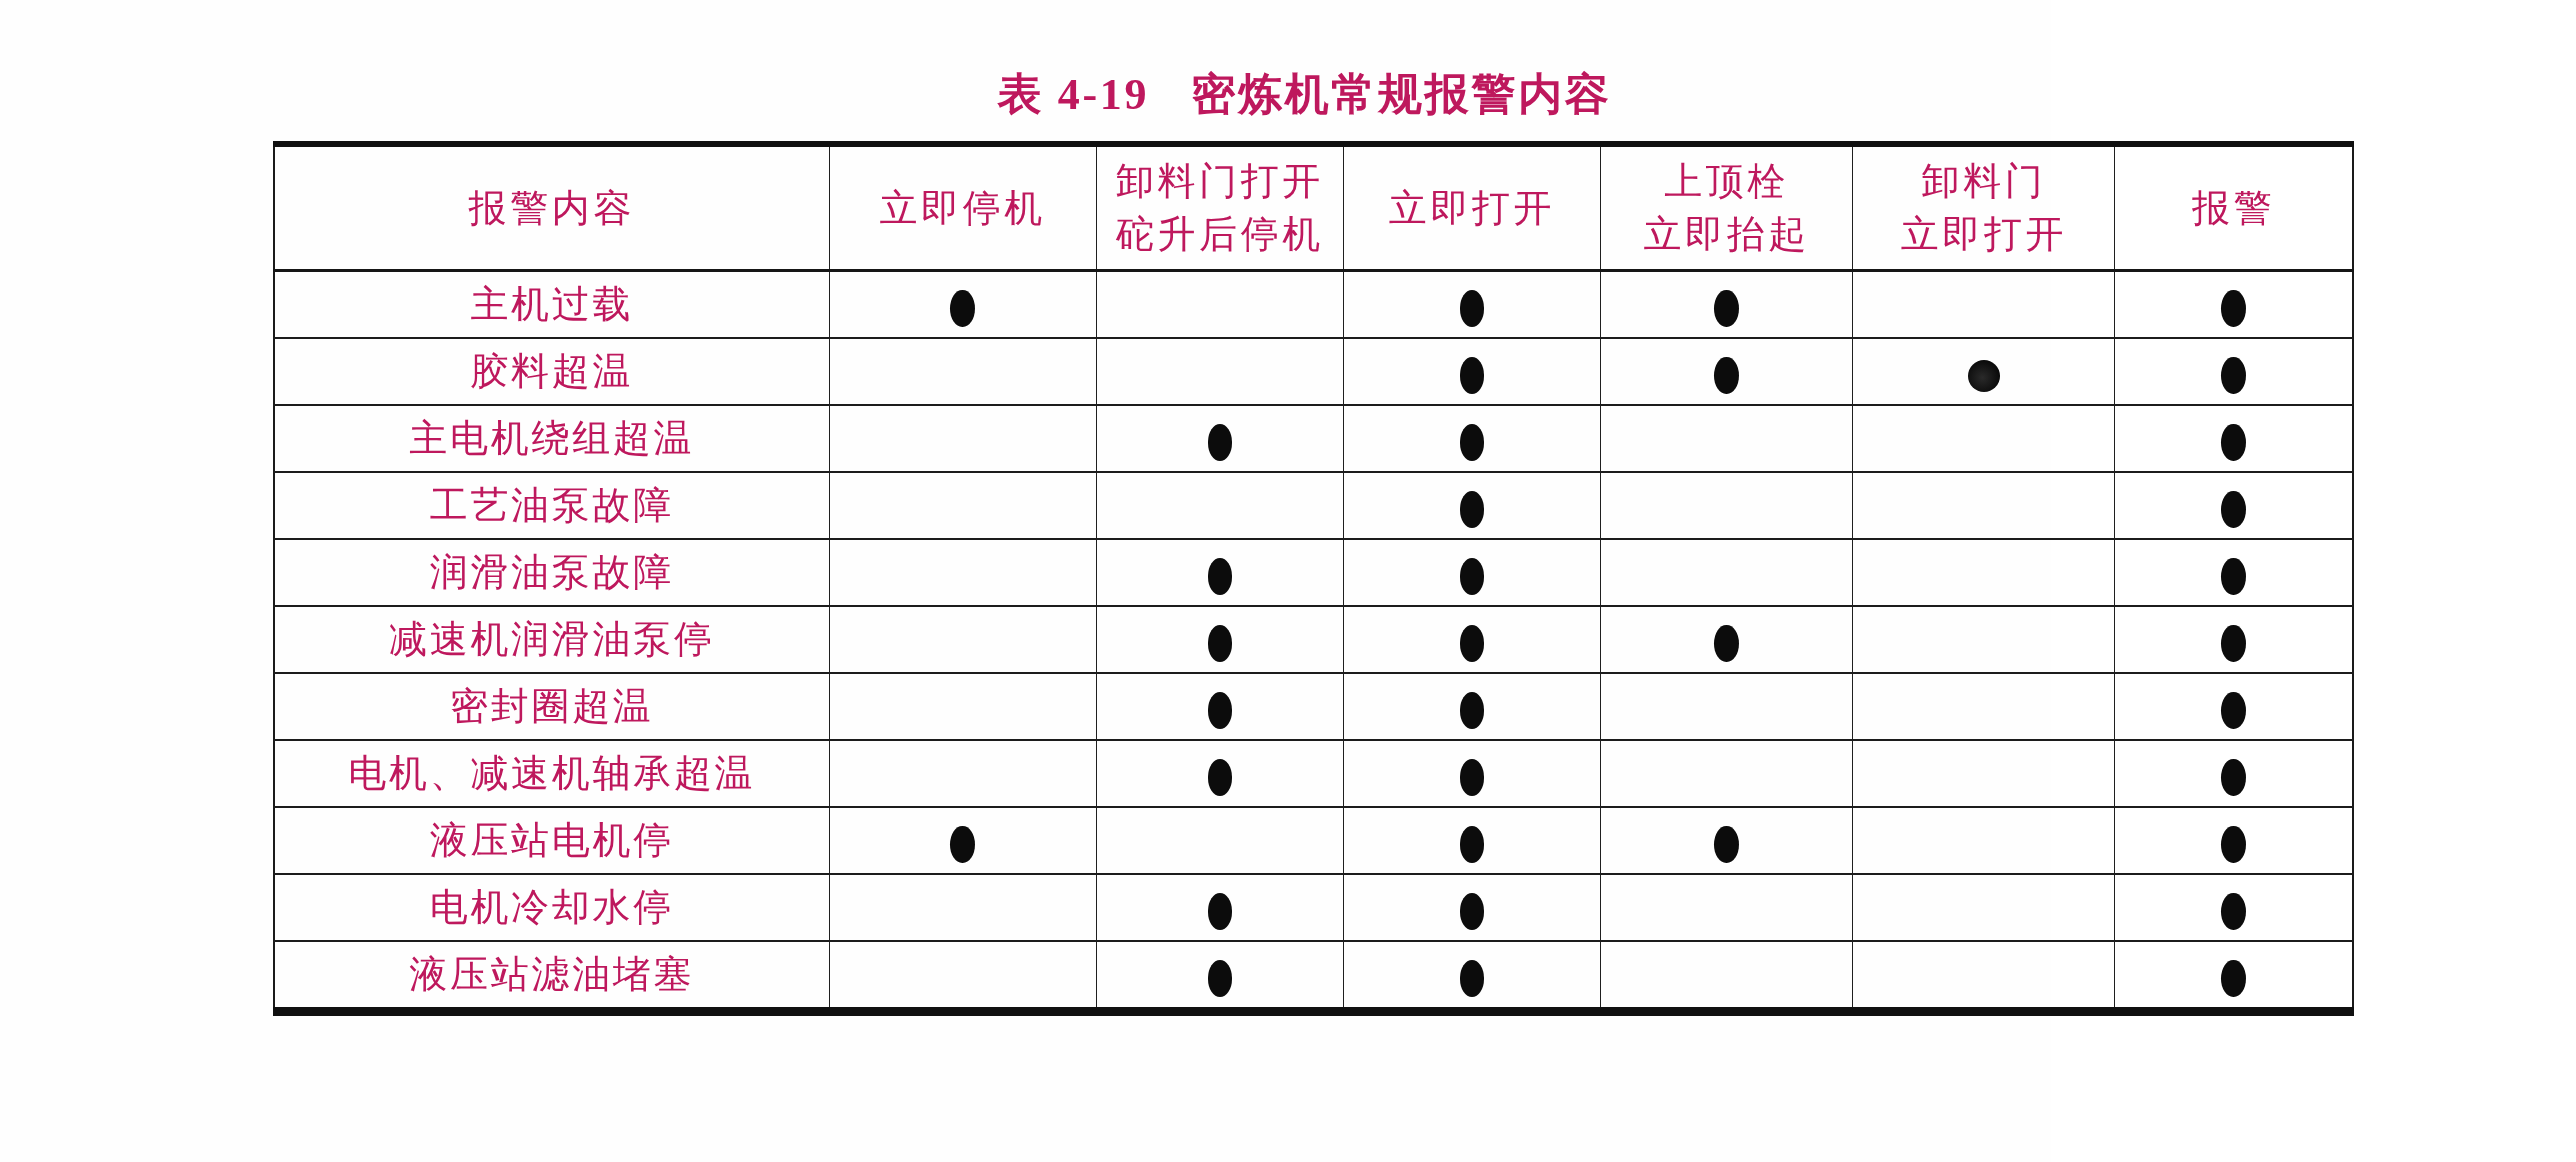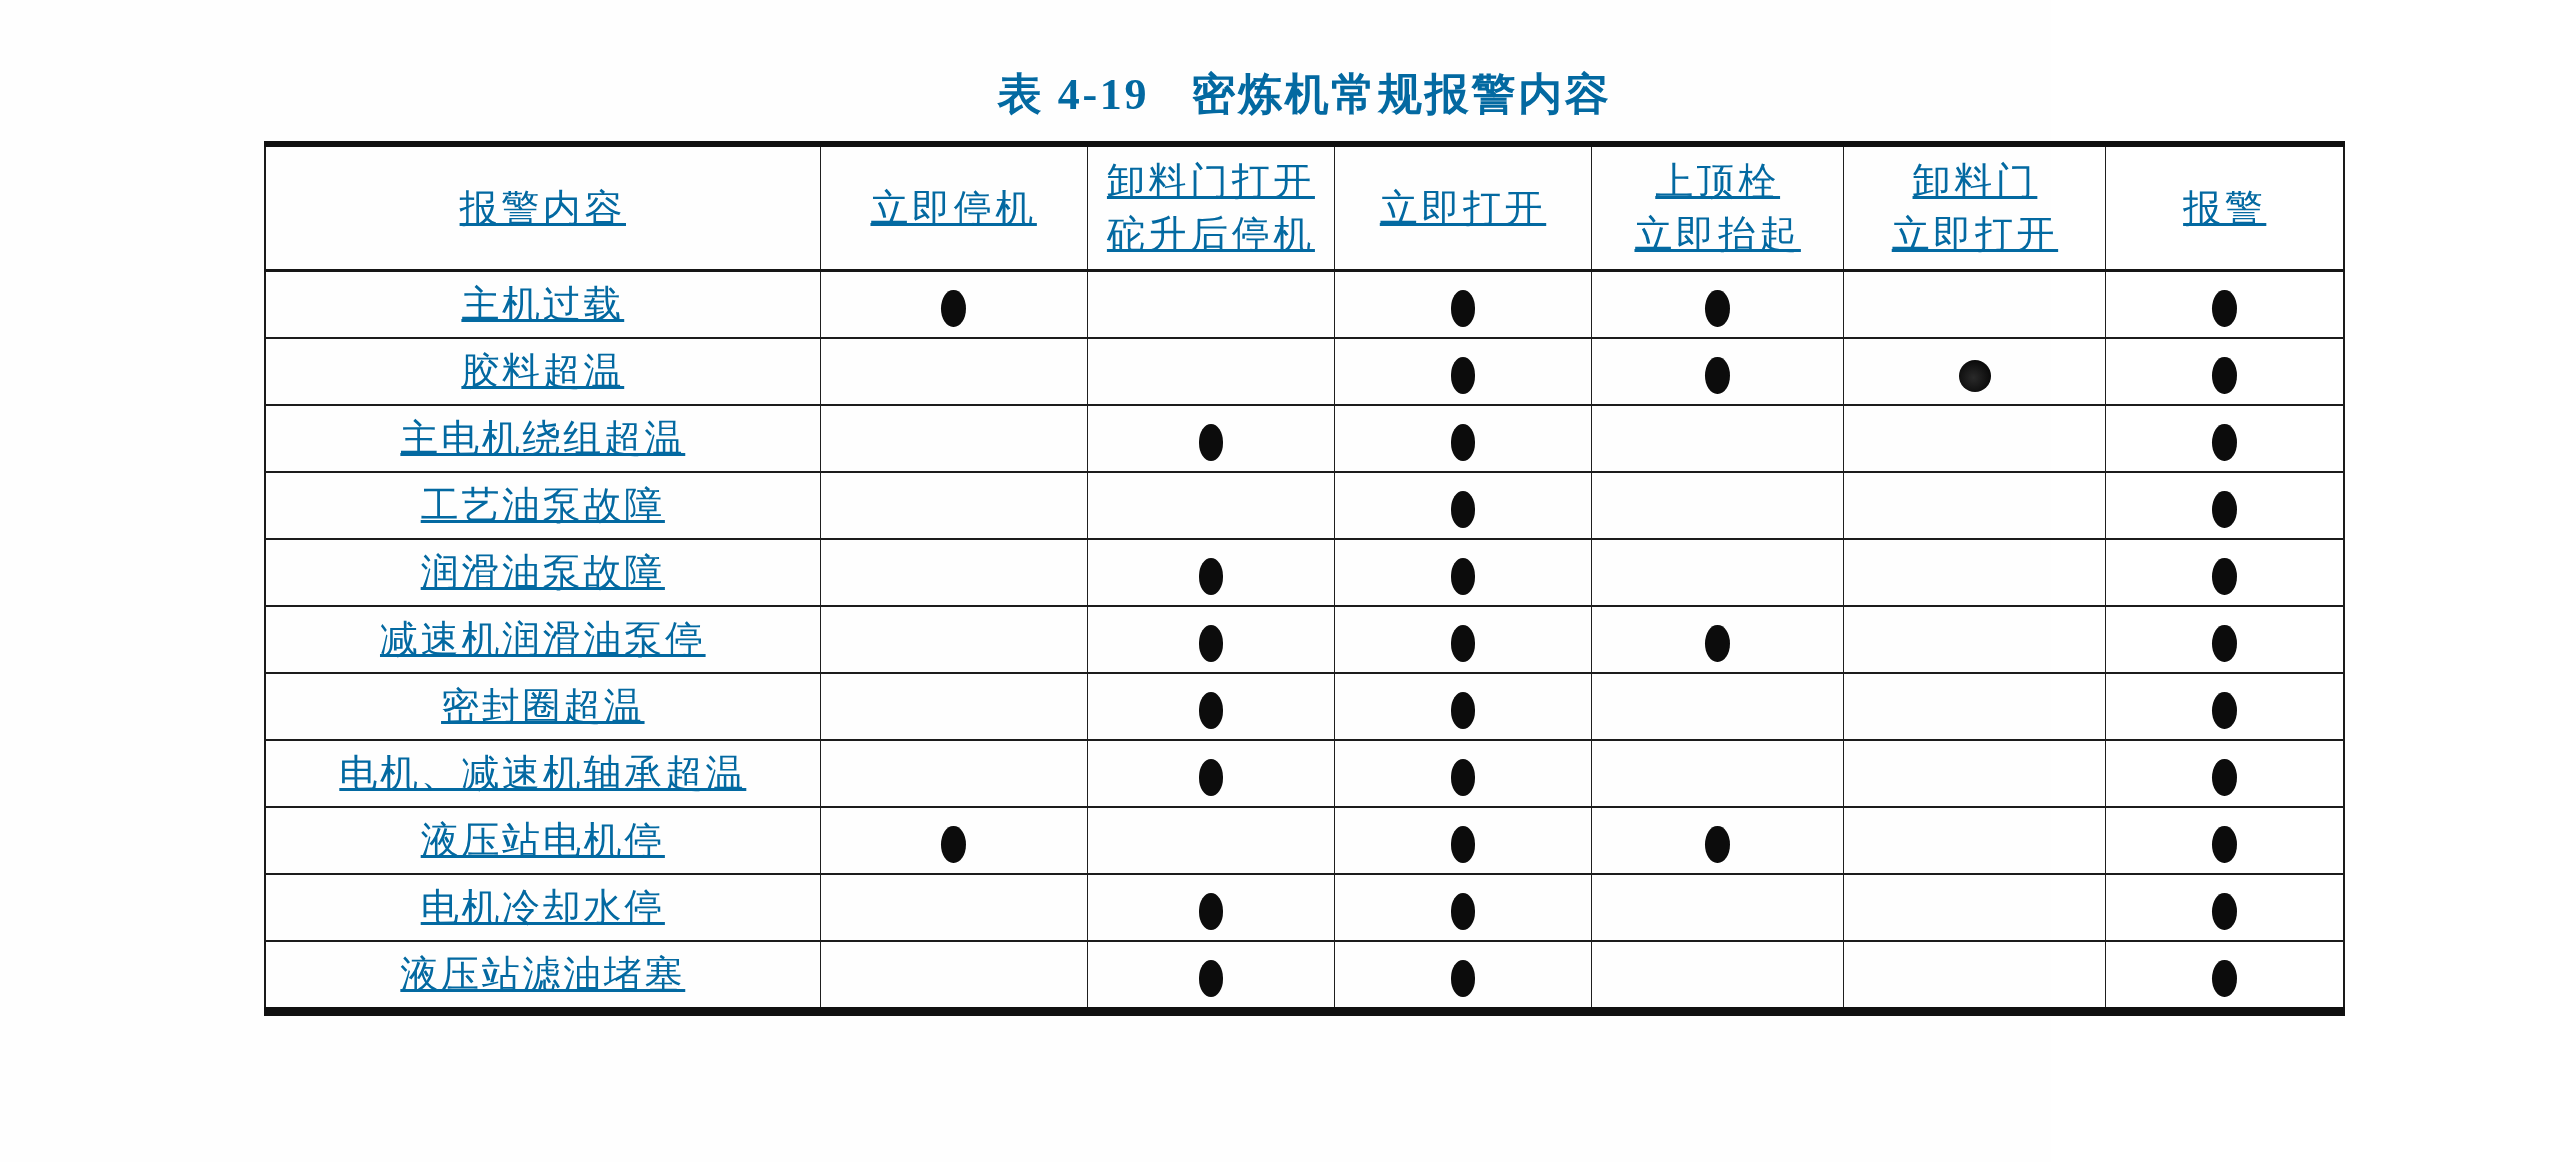--- a/index.html
+++ b/index.html
@@ -9,48 +9,47 @@
     width: 2576px;
     height: 1162px;
     overflow: hidden;
   }
   .page {
     position: relative;
     width: 2051px;
     height: 1162px;
     background: #fefefe;
     font-family: "Liberation Serif", "DejaVu Serif", serif;
-    color: #0369a1;
+    color: #be185d;
   }
   .title {
     position: absolute;
     left: 264px;
     top: 65px;
     width: 2081px;
     text-align: center;
     font-size: 44px;
     font-weight: bold;
     letter-spacing: 2.7px;
     white-space: nowrap;
   }
   .title .num {
     margin-right: 42px;
   }
   table.alarm {
     position: absolute;
-    left: 264px;
+    left: 273px;
     top: 141px;
     width: 2081px;
     border-collapse: collapse;
     table-layout: fixed;
     border-left: 2.7px solid #1a1a1a;
     border-right: 2.7px solid #1a1a1a;
     border-top: 6.4px solid #101010;
     border-bottom: 9px solid #101010;
-    text-decoration: underline;
   }
   col.c1 { width: 26.7%; }
   col.c2 { width: 12.85%; }
   col.c3 { width: 11.9%; }
   col.c4 { width: 12.35%; }
   col.c5 { width: 12.15%; }
   col.c6 { width: 12.6%; }
   col.c7 { width: 11.45%; }
   th, td {
     border-right: 1.8px solid #1f1f1f;

